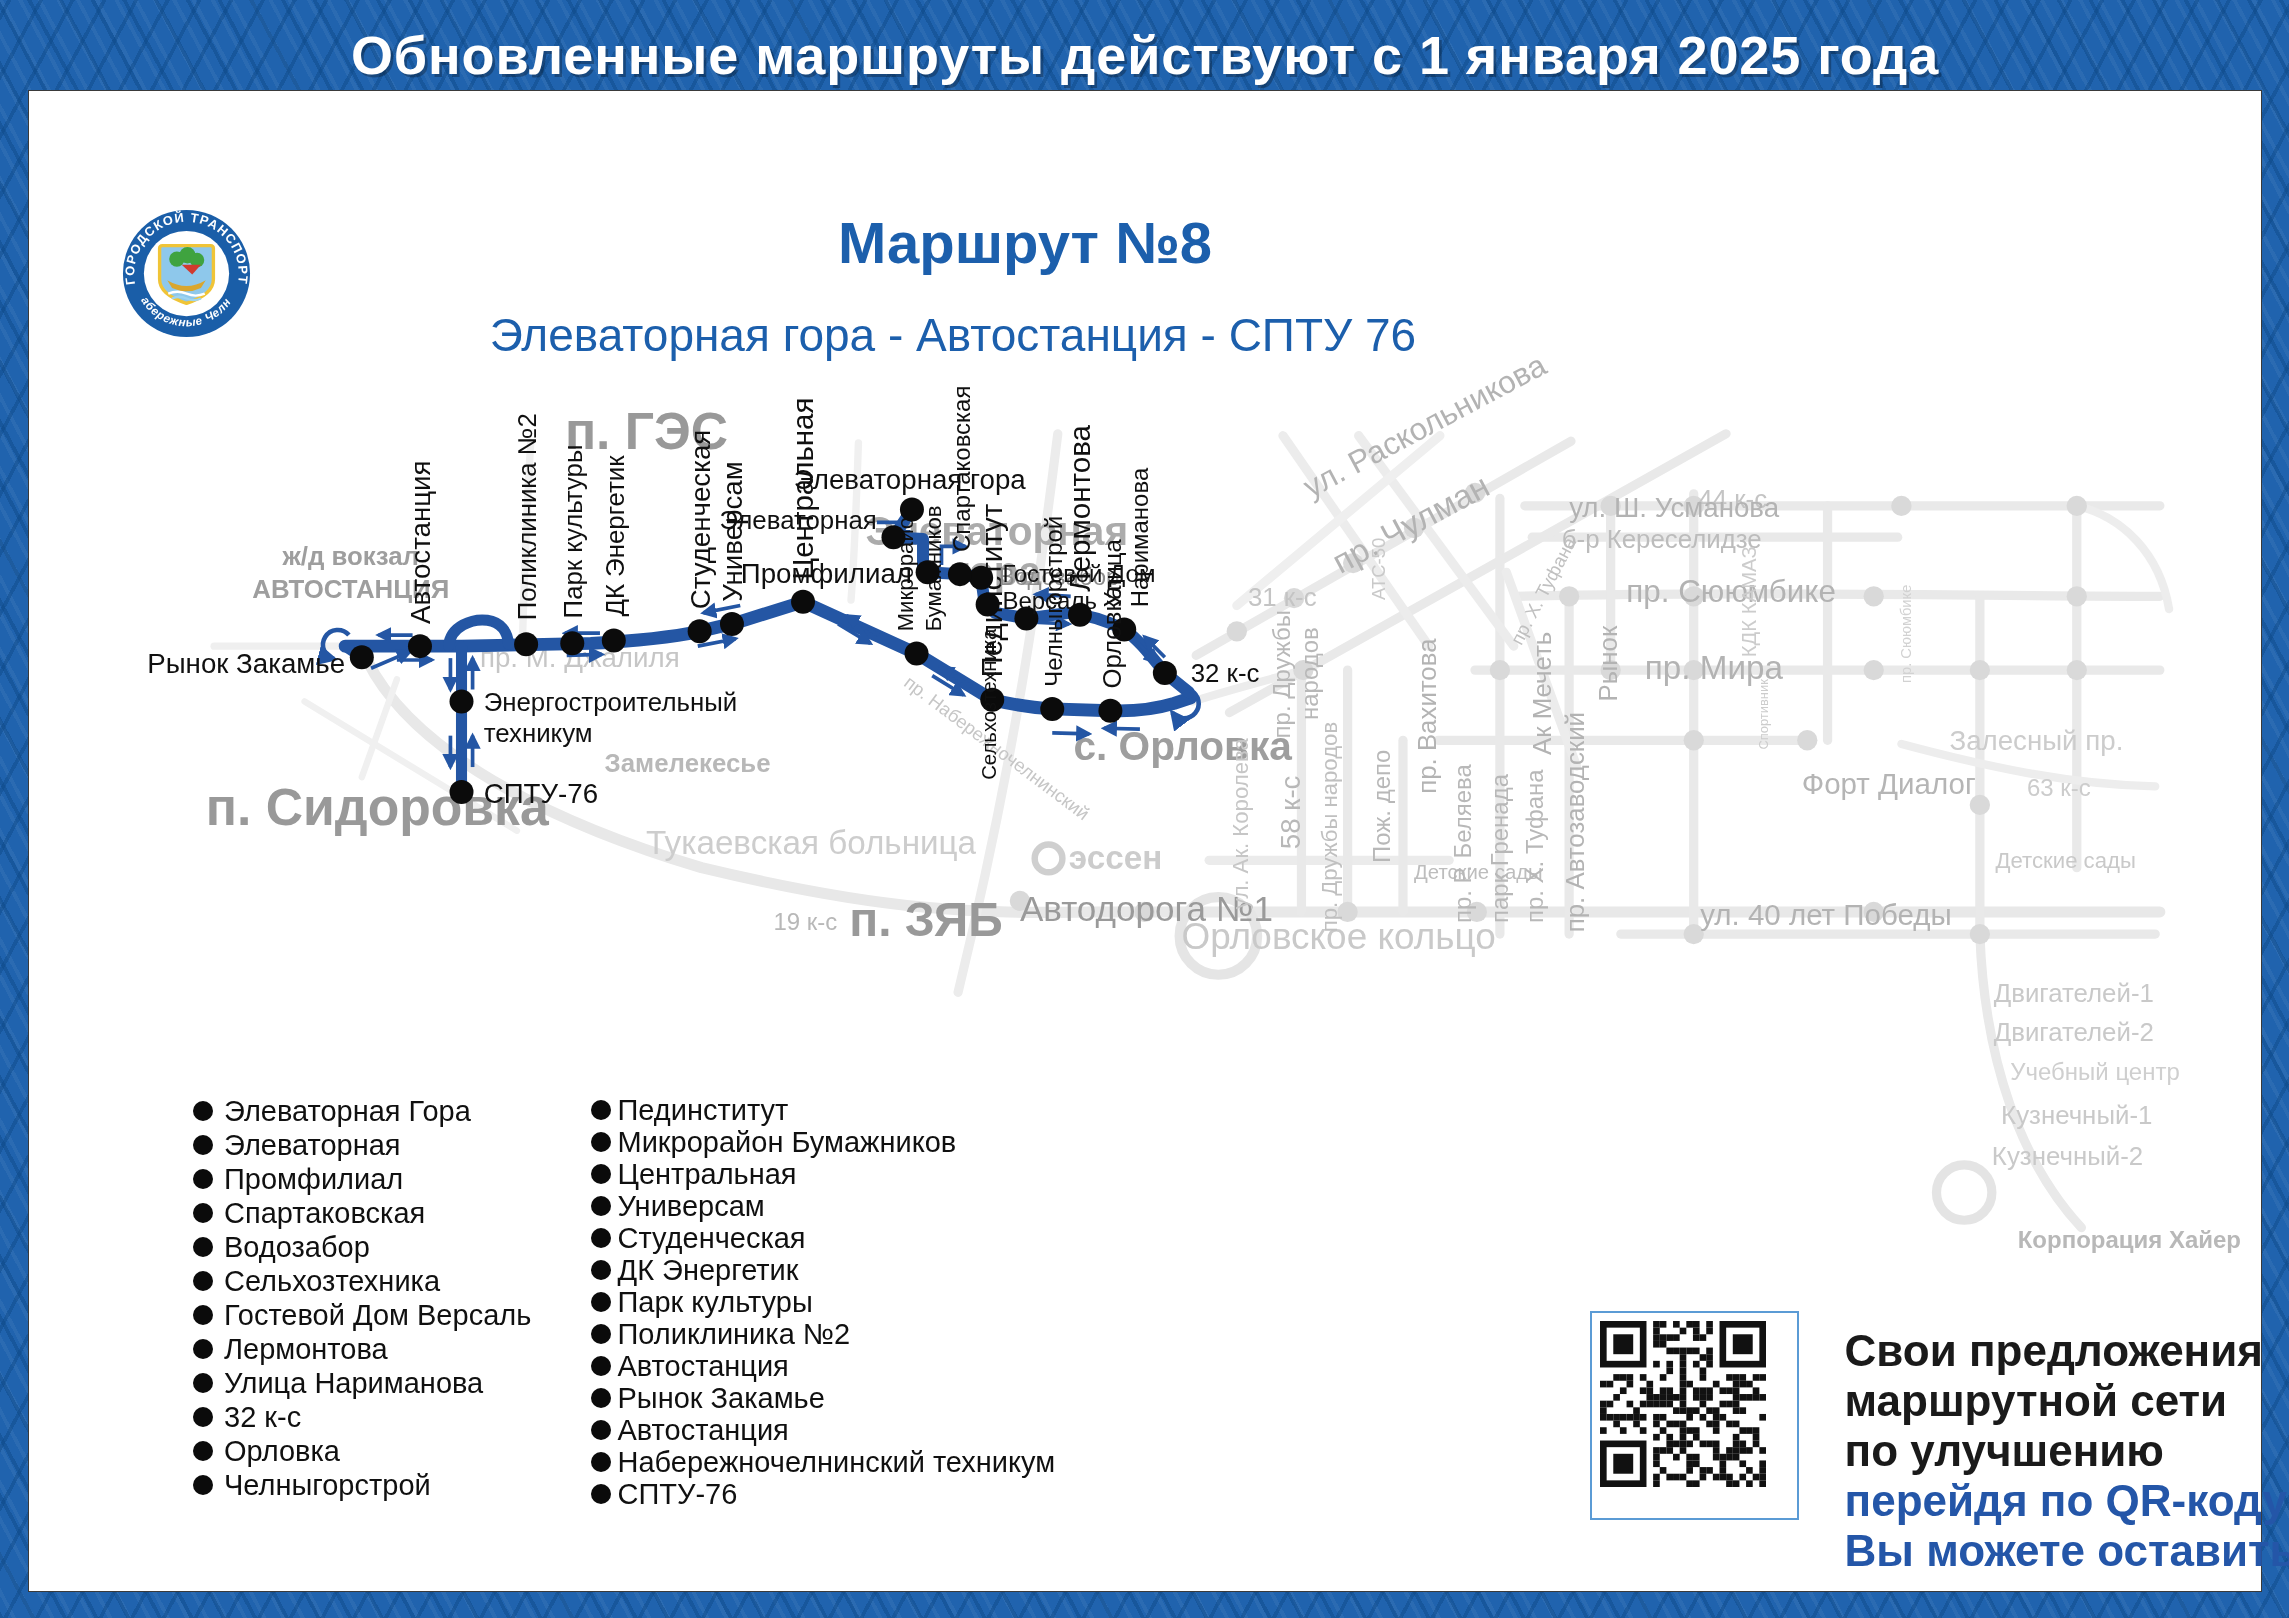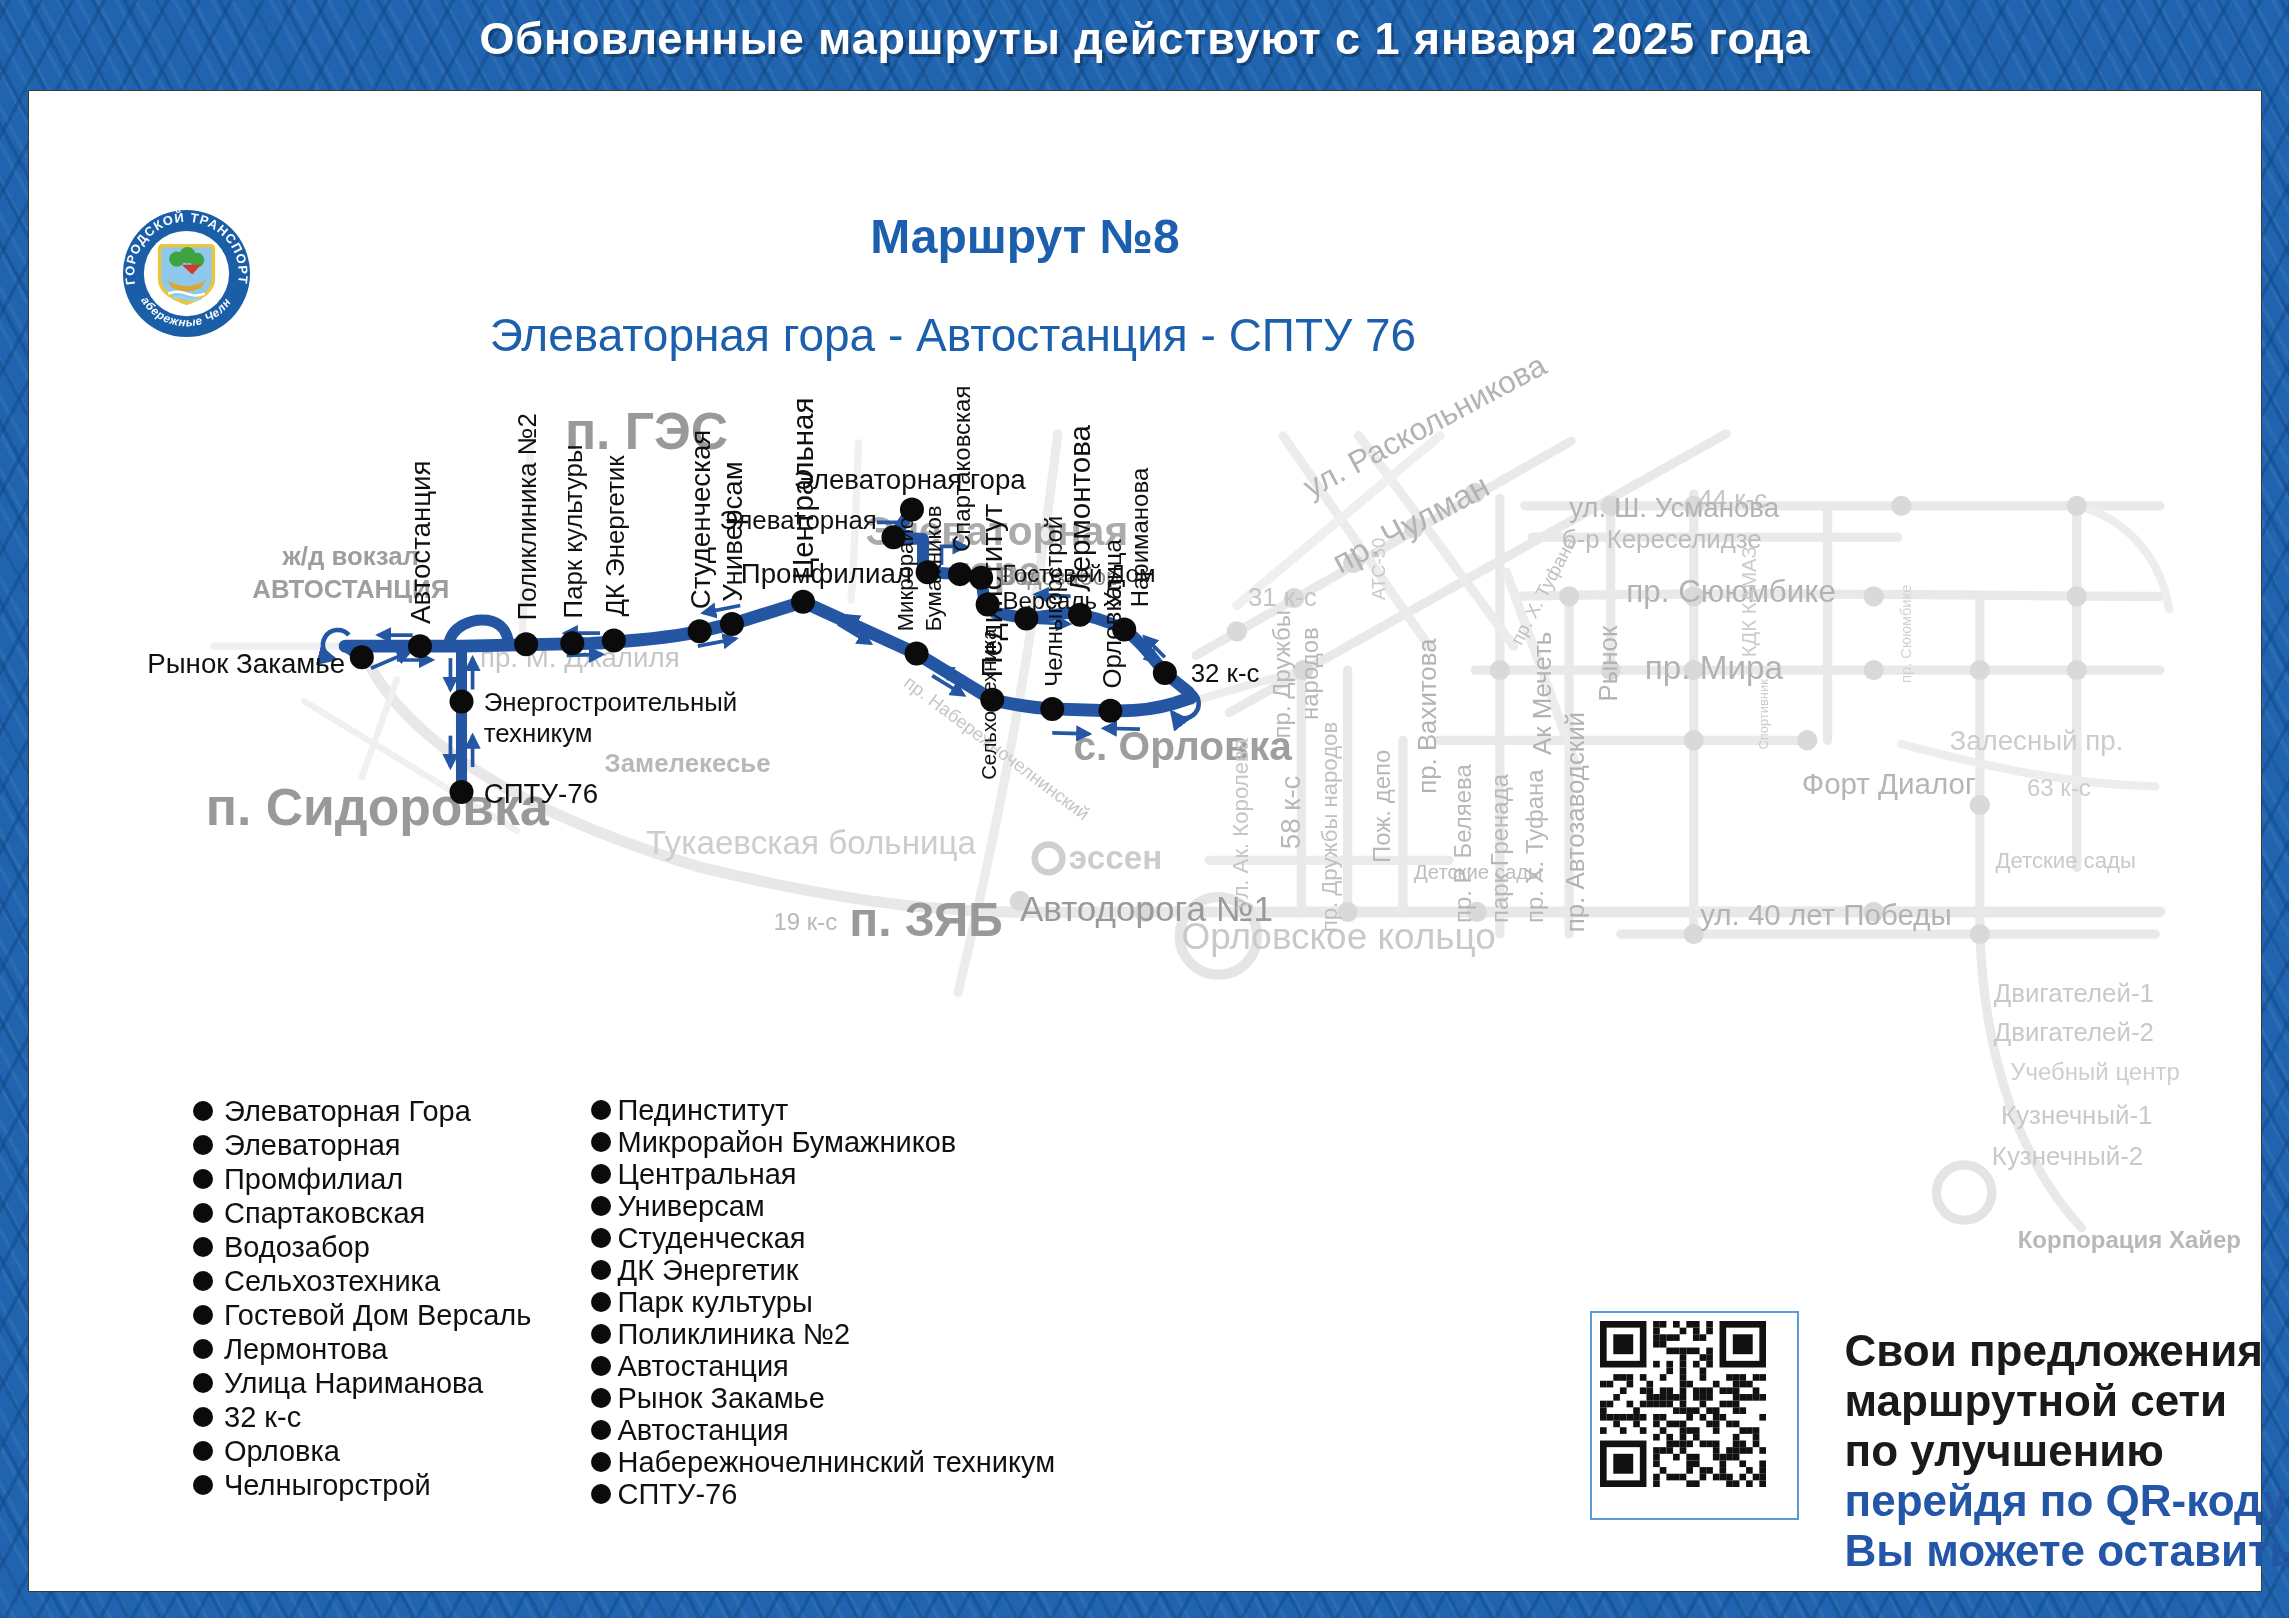--- a/index.html
+++ b/index.html
@@ -6,38 +6,38 @@
   .poster{
     position:relative;width:2290px;height:1619px;overflow:hidden;
     font-family:"Liberation Sans", sans-serif;
     background-color:#2063AE;
     background-image:
       repeating-linear-gradient(62deg, rgba(13,72,134,.45) 0 3.7px, transparent 3.7px 28px),
       repeating-linear-gradient(-62deg, rgba(13,72,134,.45) 0 3.7px, transparent 3.7px 28px),
       repeating-linear-gradient(62deg, rgba(255,255,255,.05) 11px 14.8px, transparent 14.8px 28px);
   }
   .banner{
-    position:absolute;left:0;top:0;width:100%;height:78px;
+    position:absolute;left:0;top:16px;width:100%;height:78px;
     display:flex;align-items:center;justify-content:center;
-    color:#fff;font-size:45px;font-weight:bold;letter-spacing:0.9px;
+    color:#fff;font-size:54px;font-weight:bold;letter-spacing:0.9px;
     text-shadow:2.8px 2.8px 0 rgba(0,0,0,.28);white-space:nowrap;
   }
   .sheet{
     position:absolute;left:28px;top:90px;width:2234px;height:1502px;
     background:#ffffff;border:1.8px solid #3a3a3a;box-sizing:border-box;
   }
   #route-map{position:absolute;left:0;top:0;width:2290px;height:1619px;pointer-events:none;}
   .logo-badge{position:absolute;left:109px;top:196px;width:155px;height:155px;}
   .wordmark{position:absolute;left:273px;top:205px;color:#1A5EA8;font-style:italic;font-weight:bold;line-height:1;}
   .wordmark .w1,.wordmark .w2{font-size:43px;letter-spacing:0.9px;}
   .wordmark .w2{margin-top:6.5px;}
   .wordmark .w3{font-size:24.5px;margin-top:8.3px;letter-spacing:0.9px;}
   .route-title{
     position:absolute;left:28px;top:209px;width:1994px;text-align:center;
-    color:#1C5FAC;font-size:48px;font-weight:bold;
+    color:#1C5FAC;font-size:58px;font-weight:bold;
   }
   .route-subtitle{
     position:absolute;left:28px;top:308px;width:1850px;text-align:center;
     color:#1C5FAC;font-size:46px;font-weight:normal;
   }
   .stop-col{position:absolute;color:#101010;}
   #col1{left:193px;top:1094px;}
   #col2{left:591px;top:1094px;}
   .srow{display:flex;align-items:center;}
   #col1 .srow{height:34px;}

